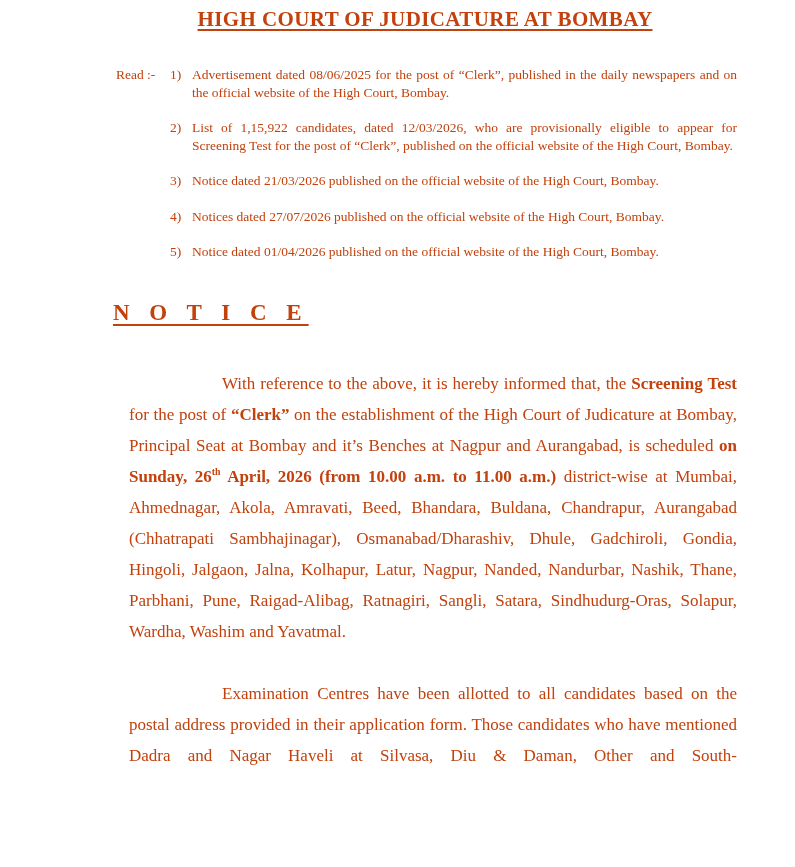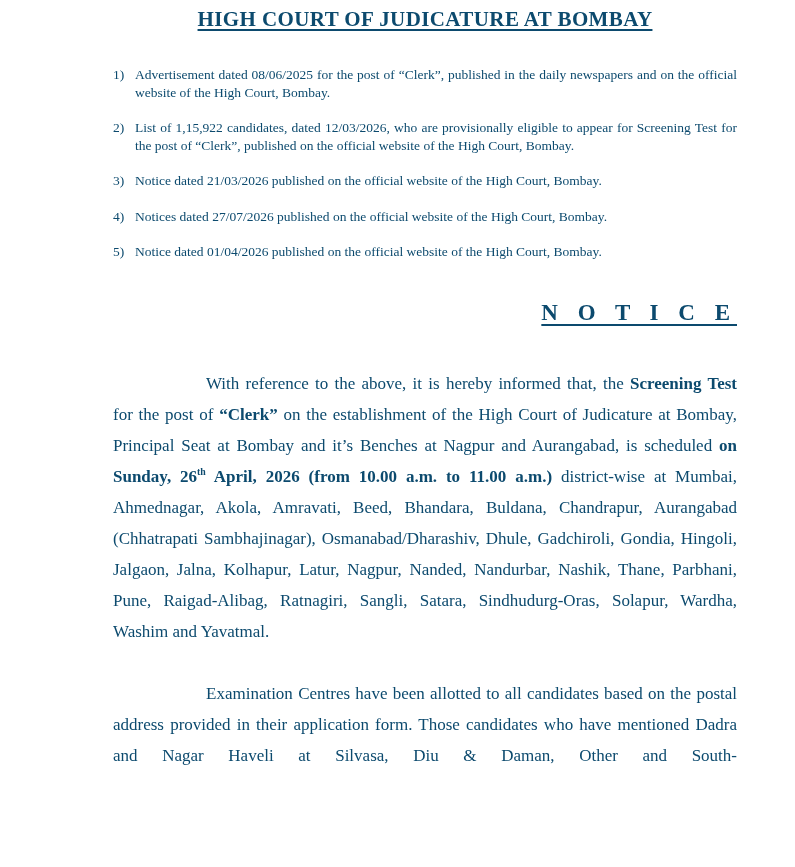--- a/index.html
+++ b/index.html
@@ -7,21 +7,21 @@
     padding: 0;
     background: #ffffff;
   }
   .page {
     position: relative;
     width: 795px;
     height: 867px;
     box-sizing: border-box;
     padding: 6px 58px 0 113px;
     background: #ffffff;
-    color: #0c4a6e;
+    color: #c2410c;
     font-family: "Liberation Serif", "DejaVu Serif", serif;
     overflow: hidden;
   }
   .title-block {
     text-align: center;
   }
   .title-line {
     margin: 0;
     font-size: 21px;
     font-weight: 700;
@@ -58,34 +58,34 @@
   .read-num {
     width: 22px;
     flex-shrink: 0;
   }
   .read-text {
     flex: 1;
     text-align: justify;
   }
   .notice-heading {
     margin: 37px 0 0 0;
-    text-align: right;
+    text-align: left;
     font-size: 23px;
     font-weight: 700;
     line-height: 29px;
     letter-spacing: 0;
   }
   .notice-heading .underlined {
     text-decoration: underline;
     text-decoration-thickness: 2px;
     text-underline-offset: 4px;
     letter-spacing: 7px;
   }
   .body-para {
-    margin: 41px 0 0 0;
+    margin: 41px 0 0 16px;
     font-size: 17px;
     line-height: 31px;
     text-align: justify;
     text-indent: 93px;
   }
   .body-para.second {
     margin-top: 31px;
     text-align-last: justify;
   }
   .body-para sup {
@@ -96,20 +96,21 @@
 </head>
 <body>
 
 <div class="page">
 
   <header class="title-block">
     <h1 class="title-line">HIGH COURT OF JUDICATURE AT BOMBAY</h1>
   </header>
 
   <section class="read-section">
+    <div class="read-label">Read :-</div>
     <ol class="read-items">
       <li class="read-item">
         <span class="read-num">1)</span>
         <span class="read-text">Advertisement dated 08/06/2025 for the post of “Clerk”, published in the daily newspapers and on the official website of the High Court, Bombay.</span>
       </li>
       <li class="read-item">
         <span class="read-num">2)</span>
         <span class="read-text">List of 1,15,922 candidates, dated 12/03/2026, who are provisionally eligible to appear for Screening Test for the post of “Clerk”, published on the official website of the High Court, Bombay.</span>
       </li>
       <li class="read-item">

